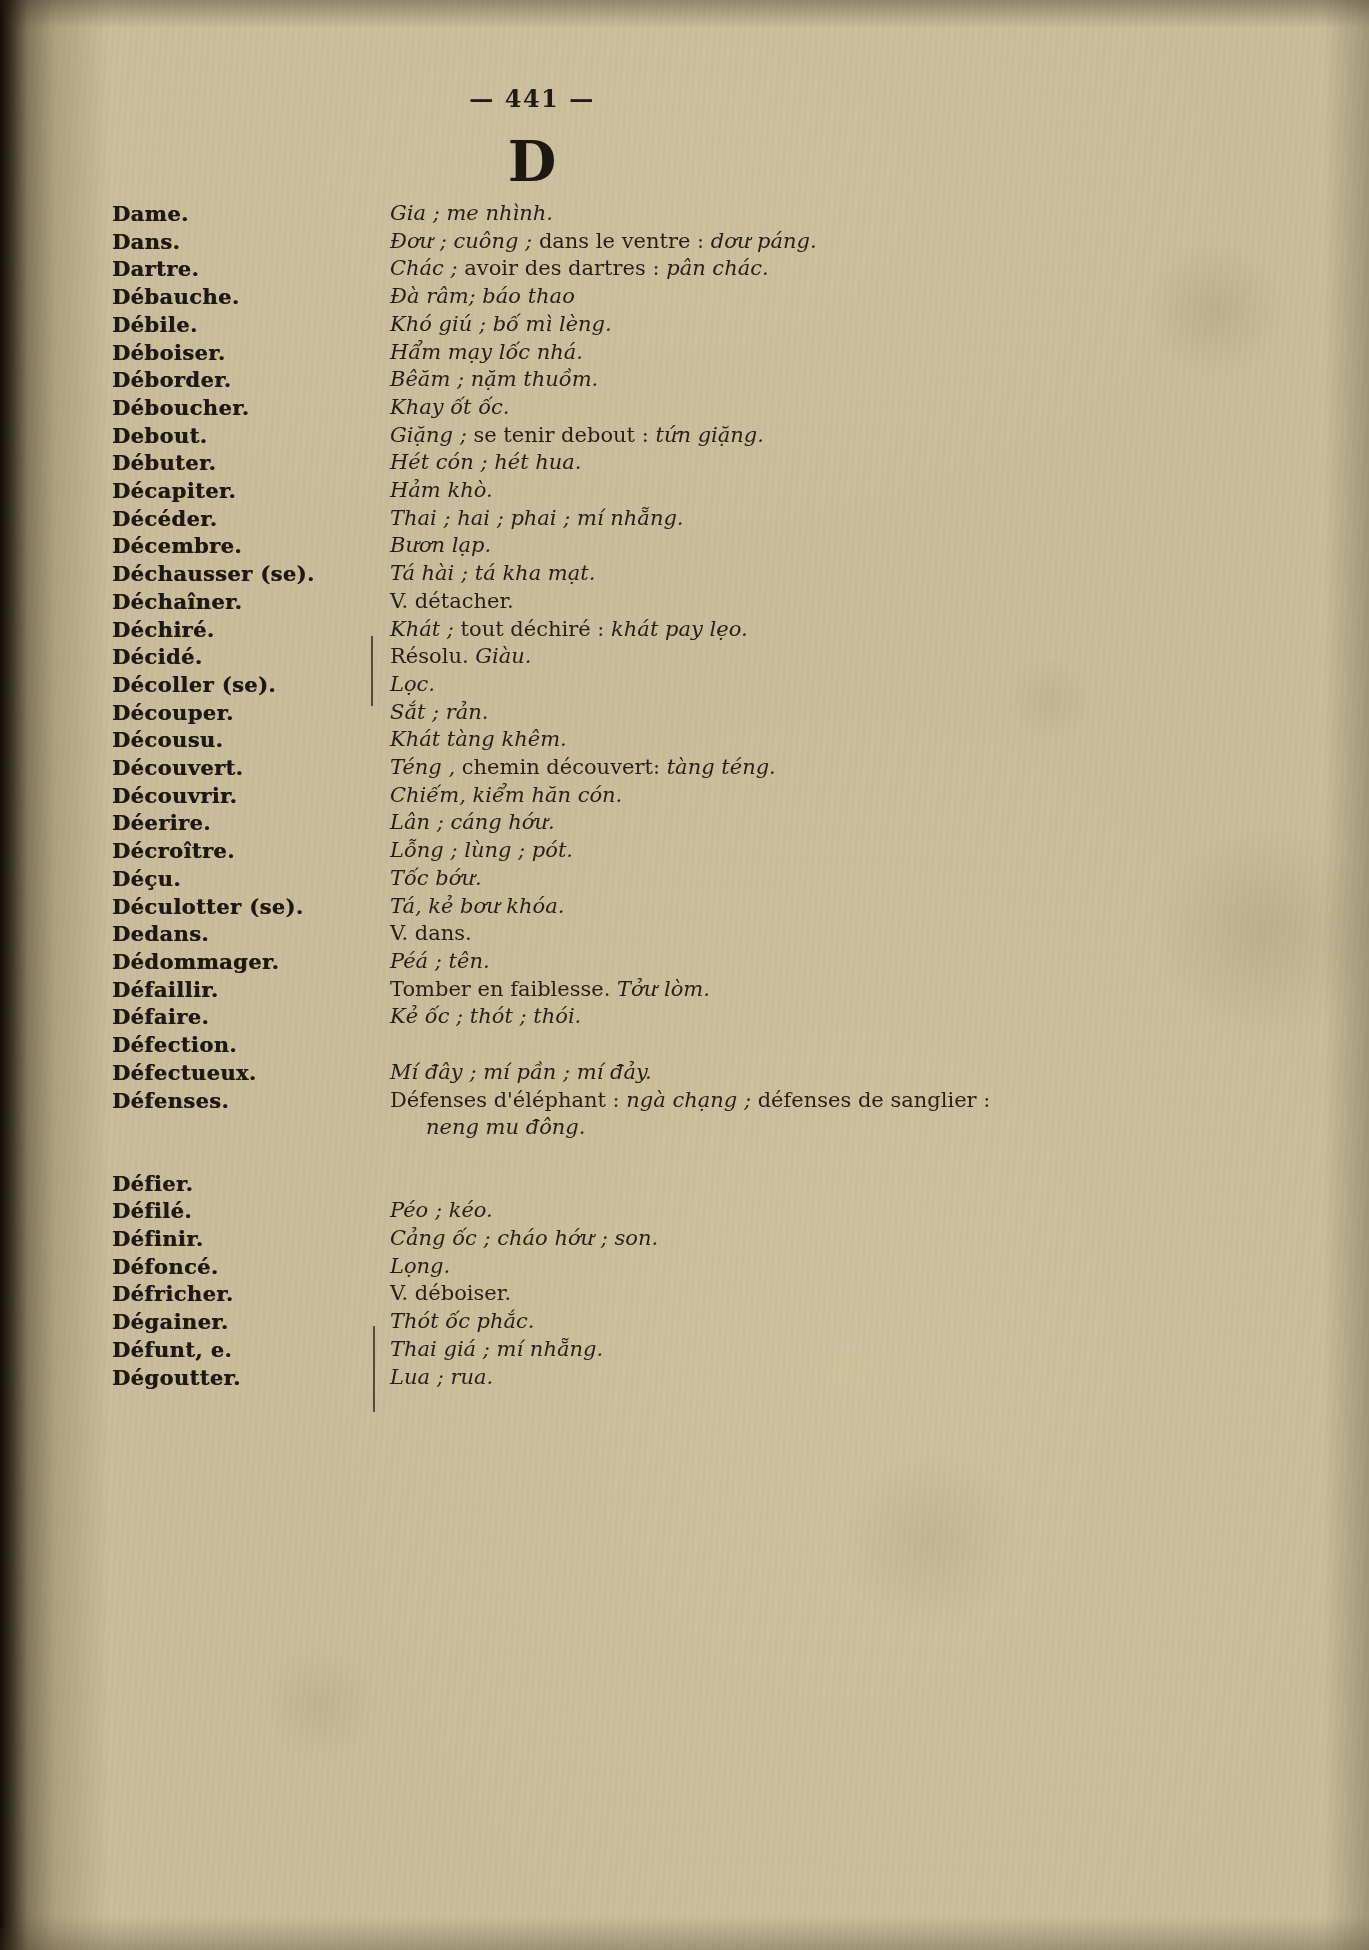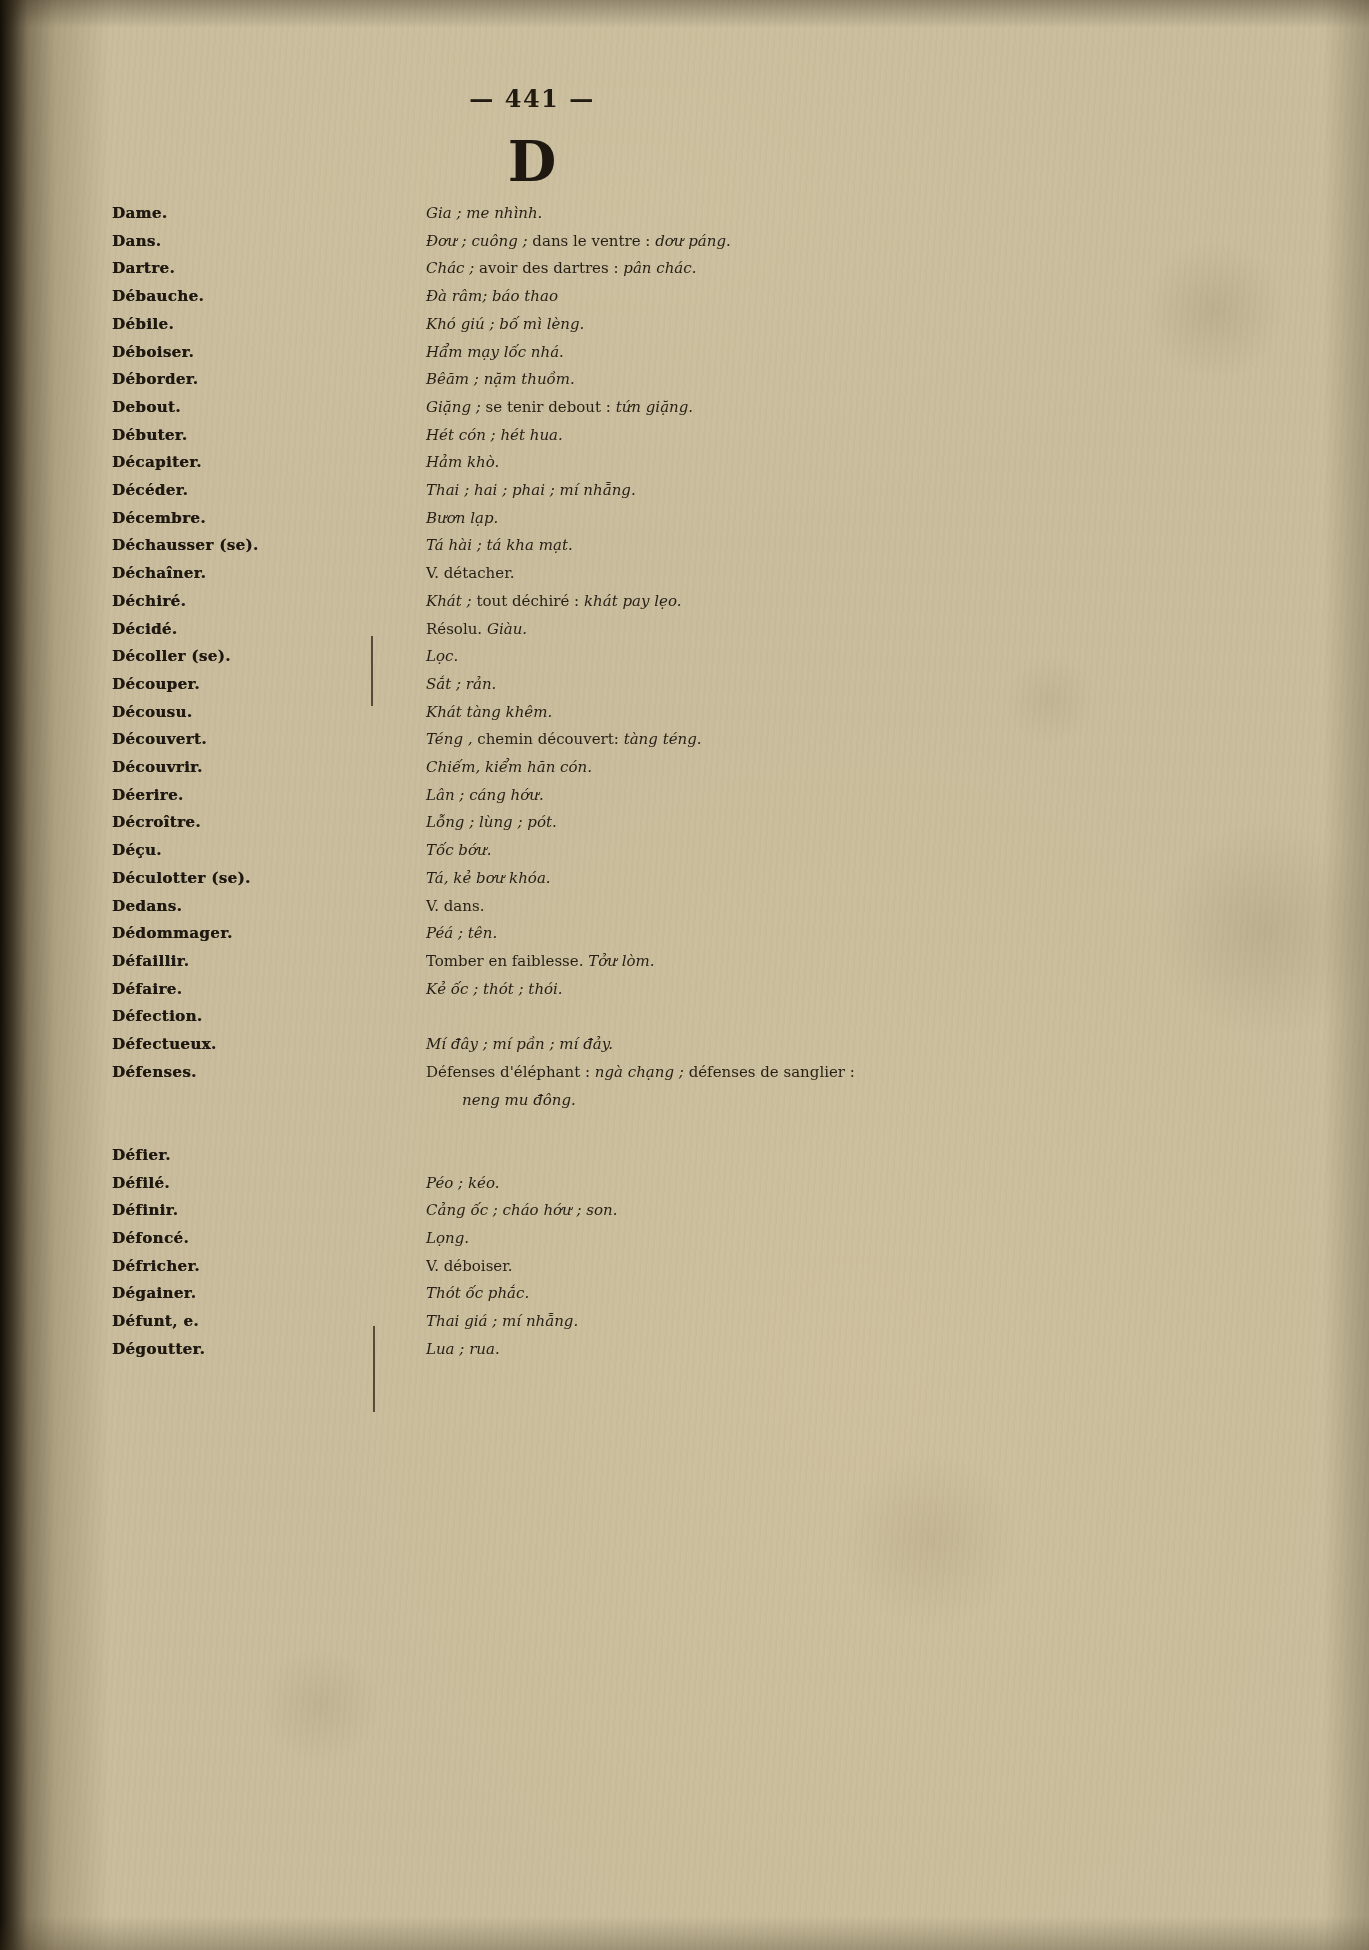--- a/index.html
+++ b/index.html
@@ -71,41 +71,40 @@
     position: absolute;
     top: 128px; left: 112px; width: 840px;
     text-align: center;
     font-size: 56px;
     font-weight: 700;
     color: #1e1810;
   }
   .entries {
     position: absolute;
     top: 200px; left: 112px; right: 130px;
-    font-size: 15px;
+    font-size: 21px;
     line-height: 27.7px;
   }
   .entry {
     display: flex;
     align-items: flex-start;
   }
   .entry.space-after {
     margin-bottom: 27.7px;
   }
   .hw {
     flex: 0 0 278px;
     font-weight: 700;
     letter-spacing: 0.4px;
     color: #1e1810;
     text-shadow: 0.4px 0 0 rgba(30,24,16,0.8);
   }
   .def {
     flex: 1 1 auto;
     color: #261f15;
-    margin-left: 36px;
   }
   .seg-italic { font-style: italic; }
   .seg-roman  { font-style: normal; }
   .seg-indent { margin-left: 36px; }
   .rule {
     position: absolute;
     width: 1.6px;
     background: rgba(40,31,20,0.72);
     pointer-events: none;
   }
@@ -148,20 +147,24 @@
   </div>
       <div class="entry">
     <div class="hw">Déboiser.</div>
     <div class="def"><span class="seg-italic">Hẩm mạy lốc nhá.</span></div>
   </div>
       <div class="entry">
     <div class="hw">Déborder.</div>
     <div class="def"><span class="seg-italic">Bêăm ; nặm thuồm.</span></div>
   </div>
       <div class="entry">
+    <div class="hw">Déboucher.</div>
+    <div class="def"><span class="seg-italic">Khay ốt ốc.</span></div>
+  </div>
+      <div class="entry">
     <div class="hw">Debout.</div>
     <div class="def"><span class="seg-italic">Giặng ;</span><span class="seg-roman"> se tenir debout : </span><span class="seg-italic">tứn giặng.</span></div>
   </div>
       <div class="entry">
     <div class="hw">Débuter.</div>
     <div class="def"><span class="seg-italic">Hét cón ; hét hua.</span></div>
   </div>
       <div class="entry">
     <div class="hw">Décapiter.</div>
     <div class="def"><span class="seg-italic">Hảm khò.</span></div>

